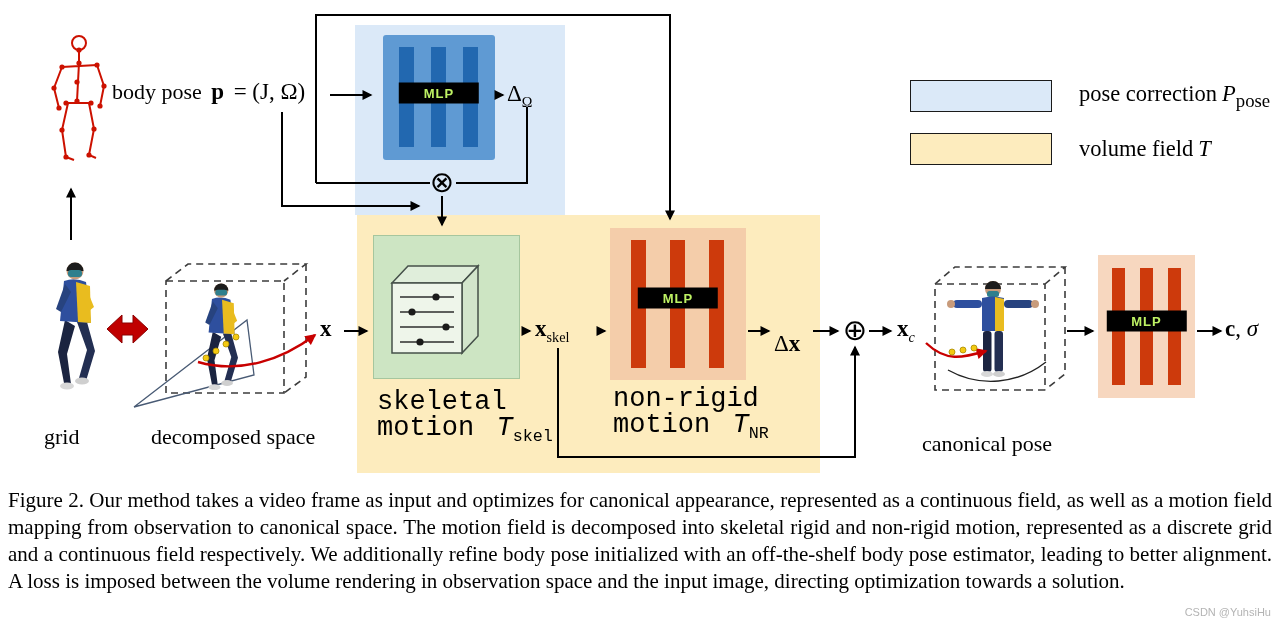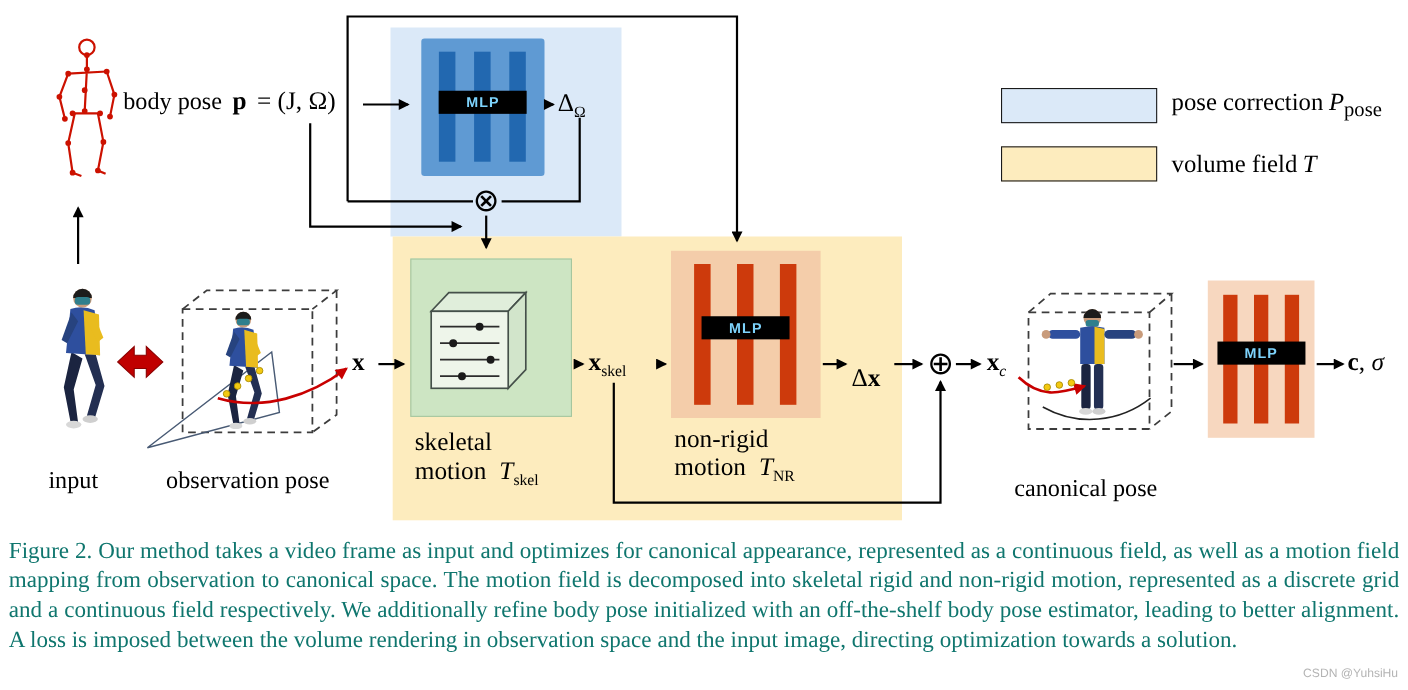--- a/index.html
+++ b/index.html
@@ -11,38 +11,38 @@
   .bg-yellow{left:357px;top:215px;width:463px;height:258px;background:#fdecbe}
   .box{position:absolute;z-index:1}
   .greenbox{left:373px;top:235px;width:147px;height:144px;background:#cde5c3;border:1px solid #a6c69e}
   .mlp-blue{left:383px;top:35px;width:112px;height:125px;background:#5f9ad3;border-radius:3px}
   .mlp-nr{left:610px;top:228px;width:136px;height:152px;background:#f4cdaa}
   .mlp-can{left:1098px;top:255px;width:97px;height:143px;background:#f7d7bf}
   .bar{position:absolute;display:block}
   .mlp-blue .bar{top:12px;width:15px;height:100px;background:#2268b0}
   .mlp-nr .bar{top:12px;width:15px;height:128px;background:#cd3a0c}
   .mlp-can .bar{top:13px;width:13px;height:117px;background:#cd3a0c}
-  .mlp-tag{position:absolute;left:50%;top:46%;transform:translate(-50%,-50%);background:#000;color:#7dd3fc;
+  .mlp-tag{position:absolute;left:50%;top:46%;transform:translate(-50%,-50%);background:#000;color:#bef264;
     font:700 13px "Liberation Sans",sans-serif;letter-spacing:1px;padding:3px 25px;white-space:nowrap}
   svg.wires{position:absolute;left:0;top:0;z-index:2;pointer-events:none;display:block}
   .lbl{position:absolute;z-index:3;font-family:Liberation Serif, serif;font-size:22px;white-space:nowrap}
   .lbl b{font-weight:700}
   .lbl sub{font-size:62%}
   .math{font-size:23px}
   .op{position:absolute;z-index:3;width:30px;height:32px;text-align:center;line-height:31px;
     font-family:"DejaVu Sans",sans-serif;font-size:29px;color:#000}
-  .blocklbl{position:absolute;z-index:3;font-size:23px;line-height:26px;font-family:Liberation Serif, serif}
+  .blocklbl{position:absolute;z-index:3;font-size:27px;line-height:26px;font-family:Liberation Mono, monospace}
   .legend-row{position:absolute;z-index:3;display:flex;align-items:center}
   .swatch{display:inline-block;width:142px;height:32px;border:1.4px solid #1a1a1a}
   .swatch.blue{background:#dbe9f8}
   .swatch.yellow{background:#fdecbe}
-  .legend-text{margin-left:13px;font-size:22.5px;white-space:nowrap}
+  .legend-text{margin-left:27px;font-size:22.5px;white-space:nowrap}
   .legend-text i{margin-left:5px}
   .caption{position:absolute;left:8px;top:487px;width:1264px;z-index:3;font-size:21px;line-height:27px;
-    text-align:justify;color:#0f766e}
+    text-align:justify;color:#000000}
   .watermark{position:absolute;right:9px;top:606px;z-index:3;font:11px "Liberation Sans",sans-serif;color:#b4b4b4}
 </style>
 </head>
 <body>
 
 <div class="page">
   <div class="diagram">
 
     <div class="bg bg-blue"></div>
     <div class="bg bg-yellow"></div>
@@ -248,22 +248,22 @@
       <span>motion</span>
       <i style="margin-left:6px">T</i><sub style="font-size:62%">skel</sub>
     </div>
 
     <div class="blocklbl" style="left:613px;top:386px">
       <span>non-rigid</span><br>
       <span>motion</span>
       <i style="margin-left:6px">T</i><sub style="font-size:62%">NR</sub>
     </div>
 
-    <div class="lbl" style="left:44px;top:424px">input</div>
-    <div class="lbl" style="left:151px;top:424px">observation pose</div>
+    <div class="lbl" style="left:44px;top:424px">grid</div>
+    <div class="lbl" style="left:151px;top:424px">decomposed space</div>
     <div class="lbl" style="left:922px;top:431px">canonical pose</div>
 
     <div class="legend-row" style="left:910px;top:80px">
       <span class="swatch blue"></span>
       <span class="legend-text">
         <span>pose correction</span><i>P</i><sub>pose</sub>
       </span>
     </div>
     <div class="legend-row" style="left:910px;top:133px">
       <span class="swatch yellow"></span>

